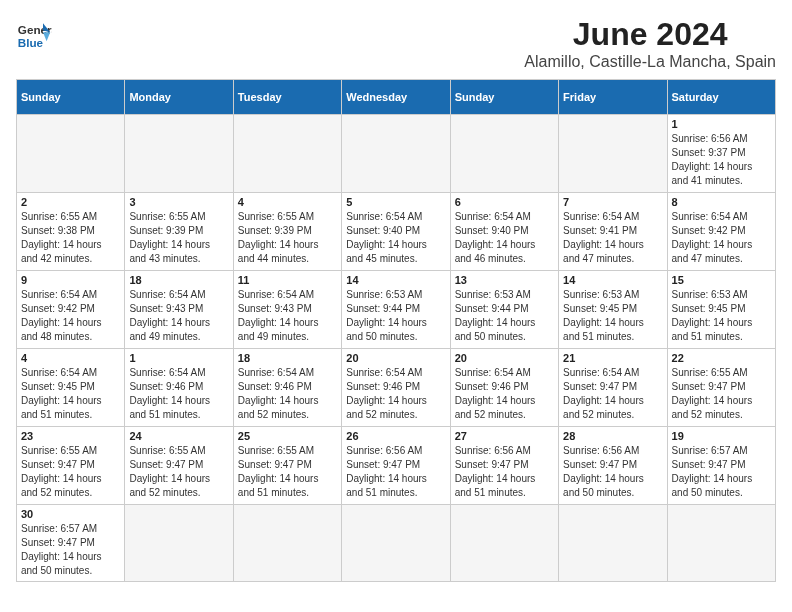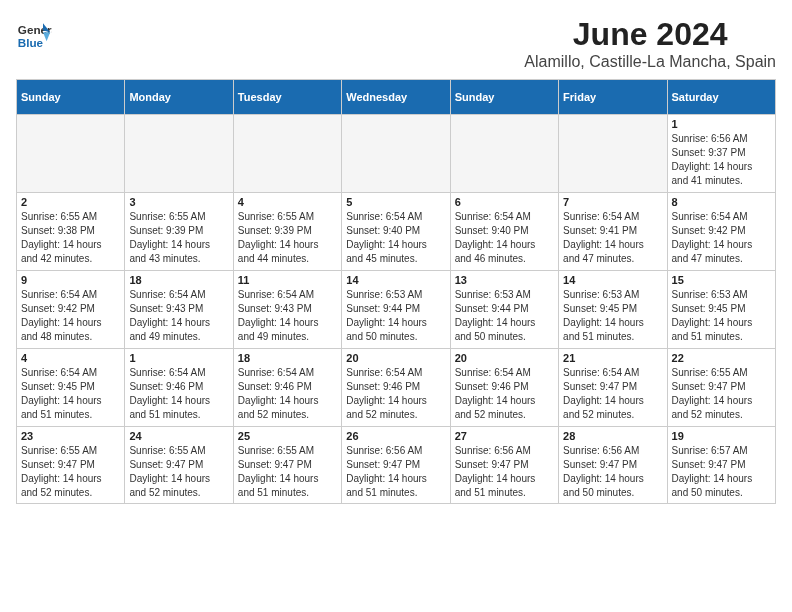--- a/index.html
+++ b/index.html
@@ -235,14 +235,26 @@
         </td>
         <td>
           <span class="day-num">28</span>
           <div class="day-info">Sunrise: 6:56 AM<br>Sunset: 9:47 PM<br>Daylight: 14 hours and 50 minutes.</div>
         </td>
         <td>
           <span class="day-num">19</span>
           <div class="day-info">Sunrise: 6:57 AM<br>Sunset: 9:47 PM<br>Daylight: 14 hours and 50 minutes.</div>
         </td>
       </tr>
+      <tr>
+        <td>
+          <span class="day-num">30</span>
+          <div class="day-info">Sunrise: 6:57 AM<br>Sunset: 9:47 PM<br>Daylight: 14 hours and 50 minutes.</div>
+        </td>
+        <td class="empty"></td>
+        <td class="empty"></td>
+        <td class="empty"></td>
+        <td class="empty"></td>
+        <td class="empty"></td>
+        <td class="empty"></td>
+      </tr>
     </tbody>
 </table>
 
 </body></html>

